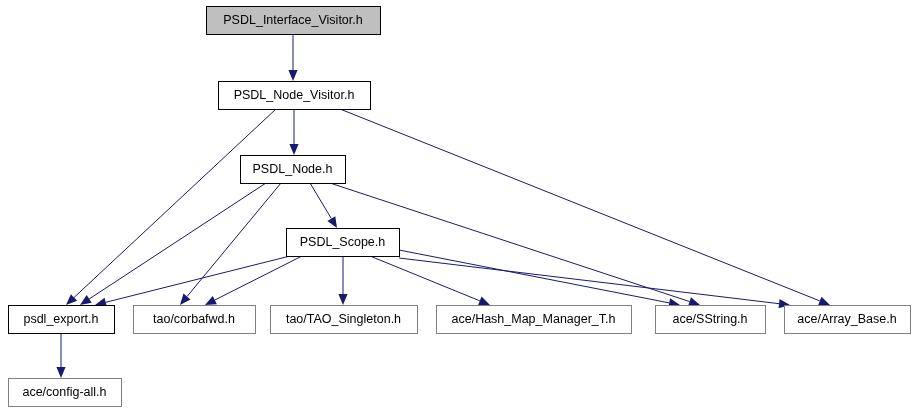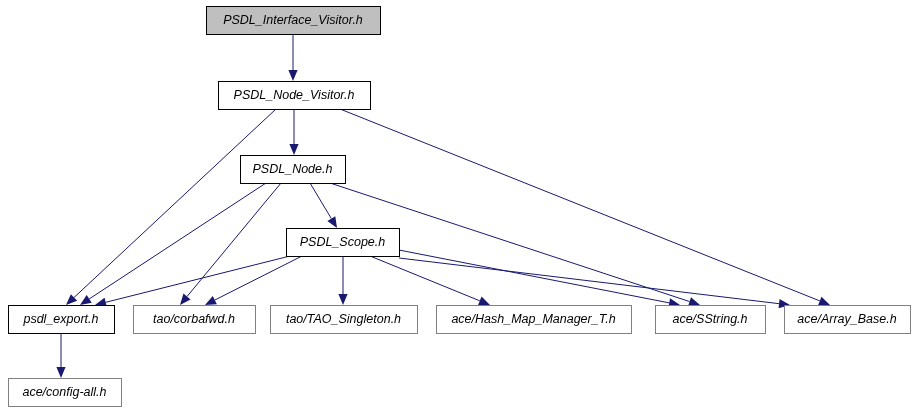--- a/index.html
+++ b/index.html
@@ -7,21 +7,20 @@
     padding: 0;
     background: #ffffff;
   }
   #graph-root {
     position: relative;
     width: 917px;
     height: 411px;
     background: #ffffff;
     font-family: "Liberation Sans", sans-serif;
     overflow: hidden;
-    font-style: italic;
   }
   svg.graph-canvas {
     position: absolute;
     left: 0;
     top: 0;
     width: 917px;
     height: 411px;
     display: block;
   }
   .node-box {

